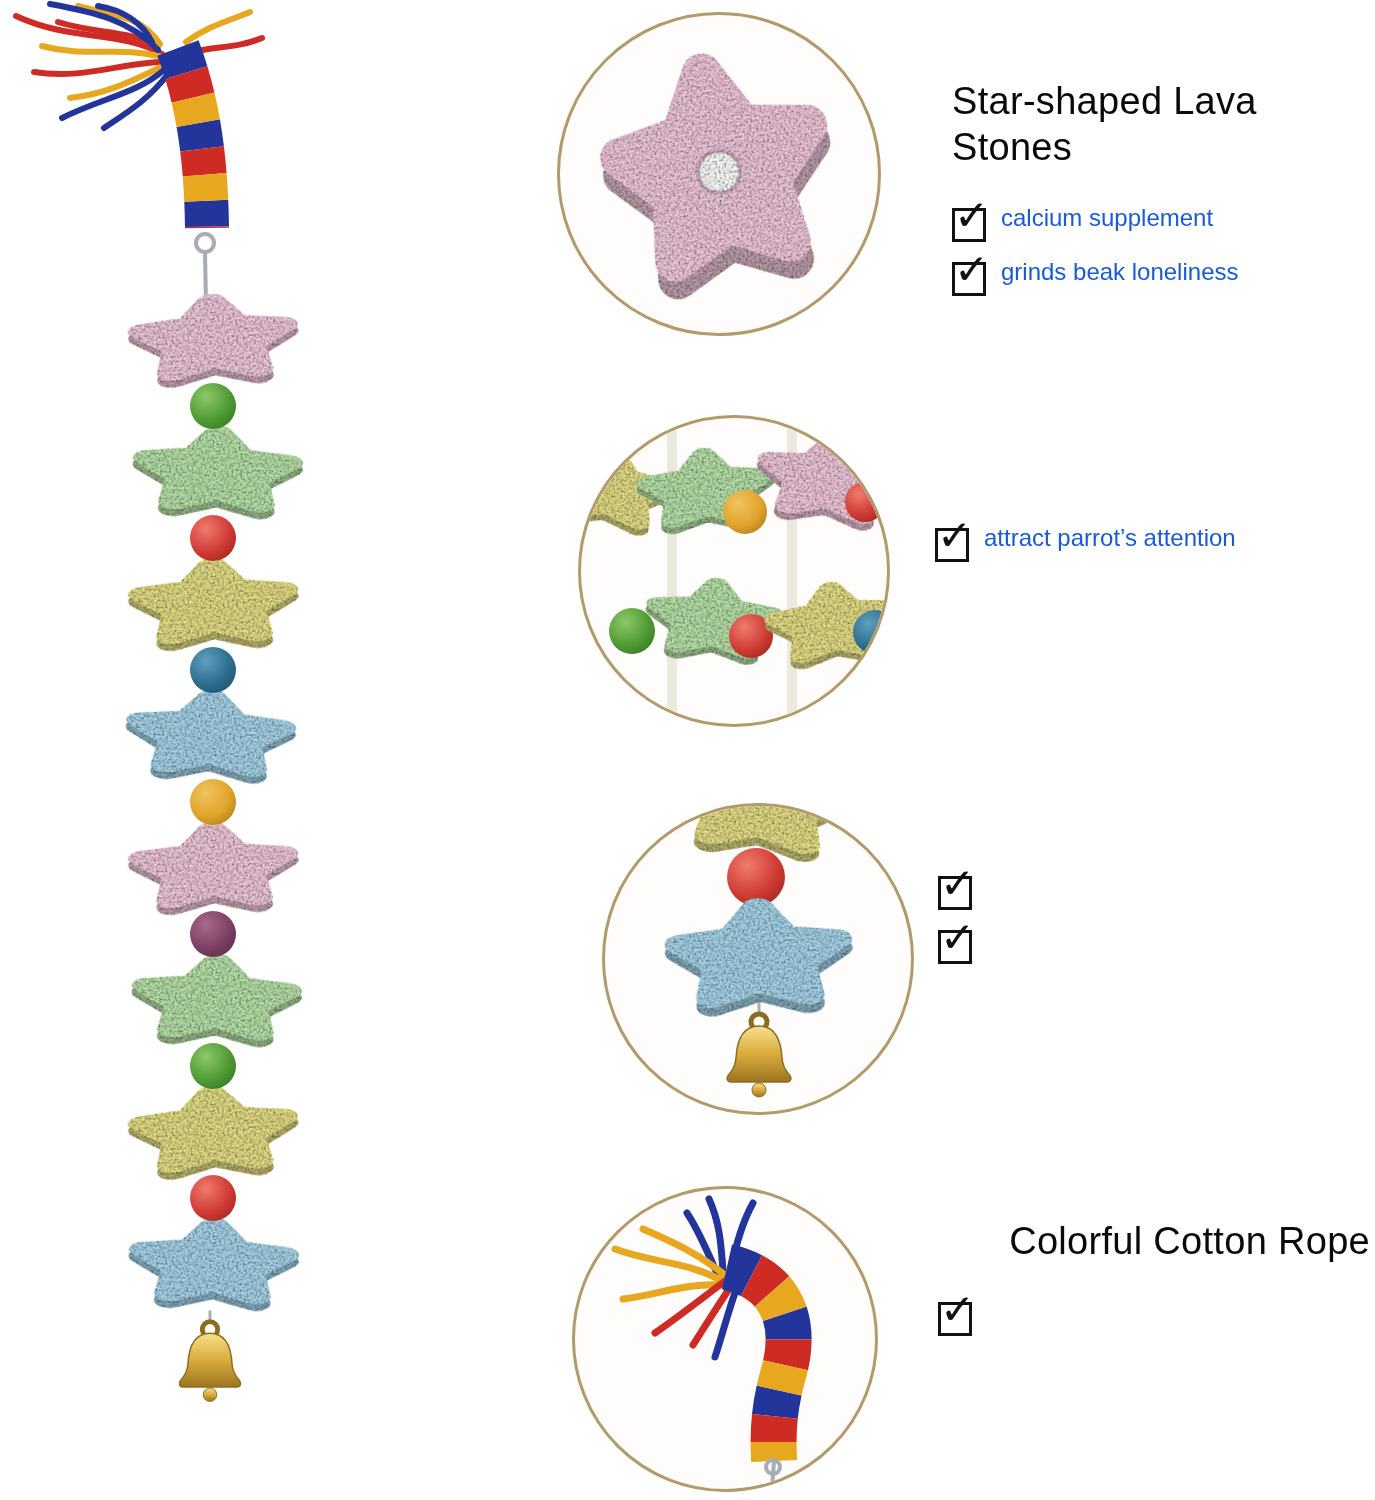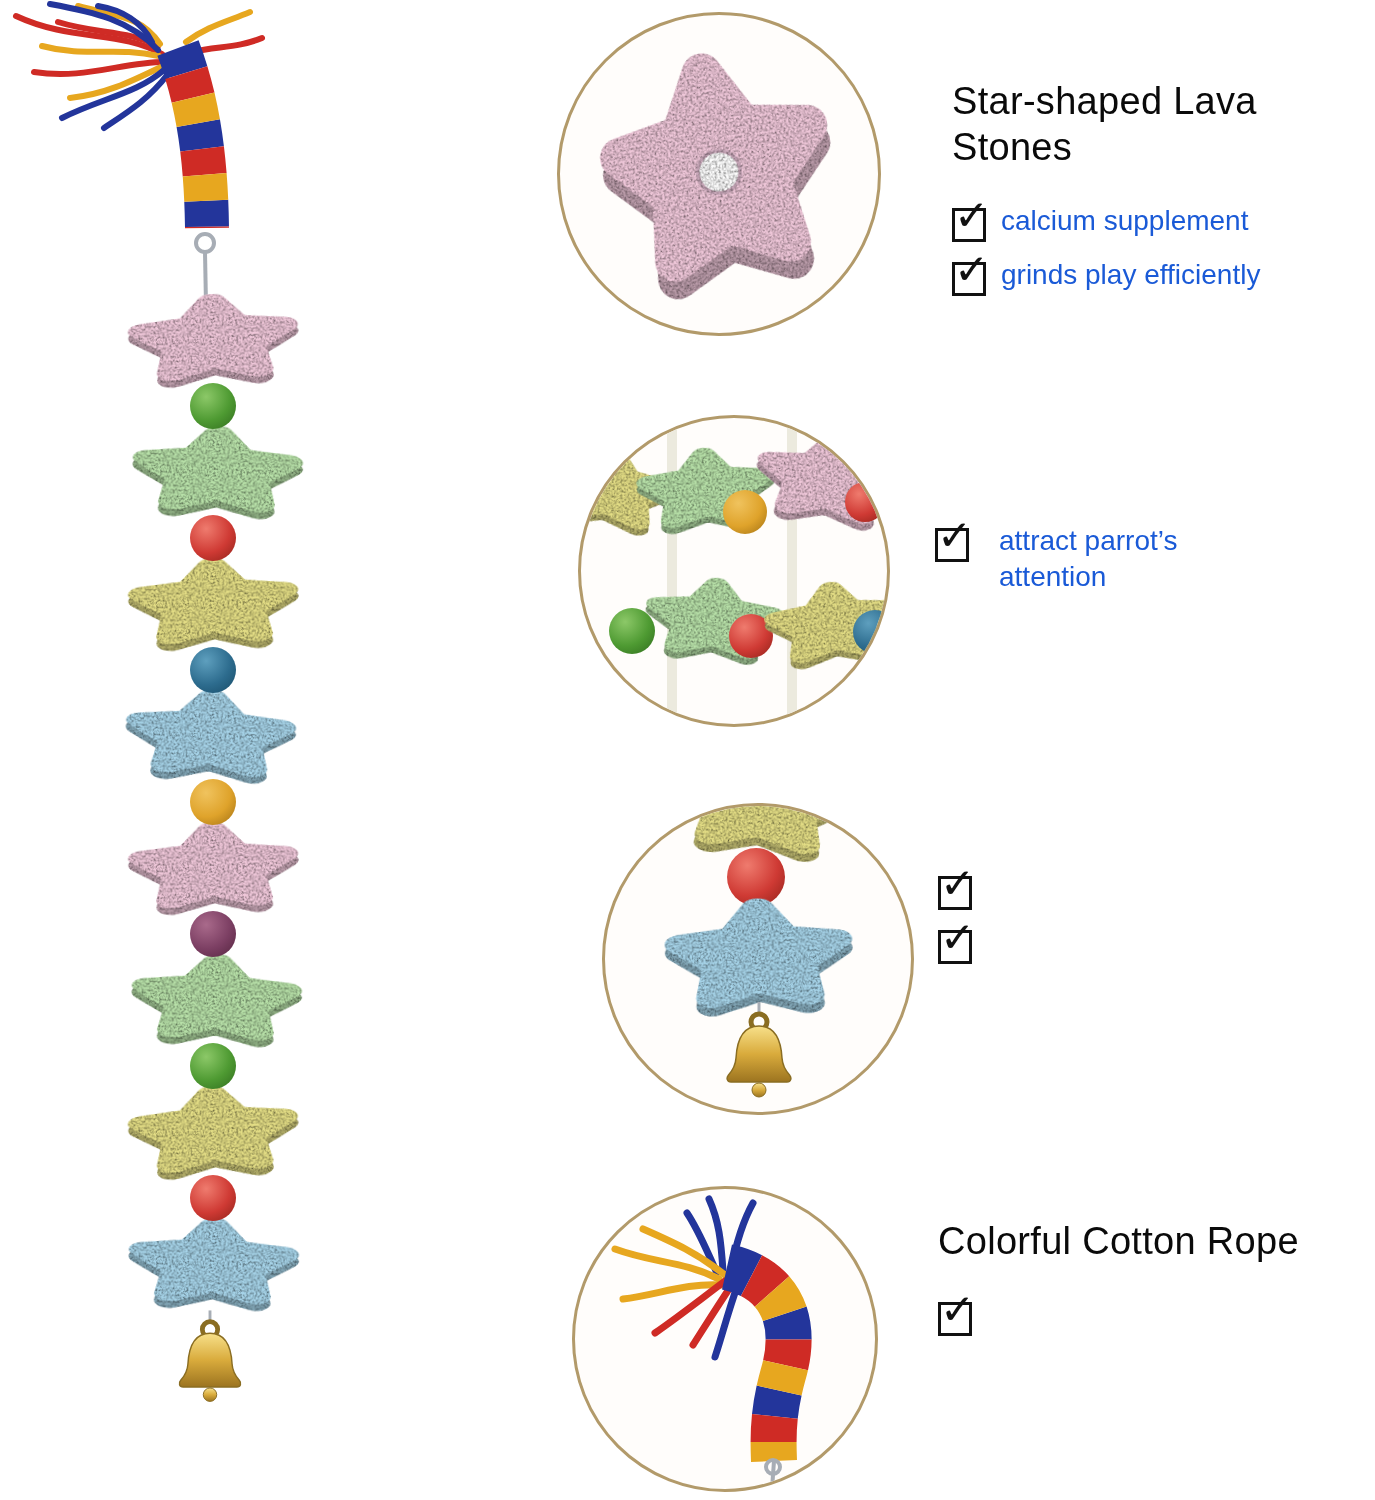--- a/index.html
+++ b/index.html
@@ -55,30 +55,30 @@
   .band-blue  {stroke:var(--rope-blue, #23359b);}
   .band-red   {stroke:var(--rope-red,  #cf2b25);}
   .band-yellow{stroke:var(--rope-yellow,#e7a71f);}
   .wire{stroke:var(--metal-wire,#a7adb5);}
 
   
   .ftext{position:absolute;width:432px;}
   #text1{left:952px;top:78px;}
   #text2{left:935px;top:490px;}
   #text3{left:938px;top:838px;}
-  #text4{left:938px;top:1218px;}
+  #text4{left:938px;top:1218px;text-align:right;}
   .ftitle{margin:0;font-size:38px;font-weight:400;line-height:46px;
           color:var(--heading-text,#0a0a0a);letter-spacing:.3px;}
   .fitem{display:flex;gap:15px;align-items:flex-start;margin-top:15px;}
   .ftext .fitem:first-of-type{margin-top:33px;}
   .checkbox{flex:0 0 auto;width:28px;height:28px;border:3px solid #111;position:relative;margin-top:5px;}
   .tick{position:absolute;left:-1px;top:-16px;font-size:42px;line-height:1;color:#111;
         font-weight:700;font-family:"DejaVu Sans",sans-serif;}
-  .fitem-text{color:var(--accent-text,#1a5ad7);font-size:28px;line-height:1.28;}
-  #text2 .fitem-text{max-width:258px;margin-left:15px;}
+  .fitem-text{color:var(--accent-text,#1a5ad7);font-size:24px;line-height:1.28;}
+  #text2 .fitem-text{max-width:258px;}
   #text3 .fitem-text{max-width:312px;}
   #text4 .fitem-text{max-width:348px;}
 </style>
 </head>
 <body>
 
 <svg width="0" height="0" style="position:absolute" aria-hidden="true">
   <defs>
     <polygon id="star" points="50,10 62.3,33 88,37.6 70,56.5 73.5,82.4 50,71 26.5,82.4 30,56.5 12,37.6 37.7,33" fill="currentColor" stroke="currentColor" stroke-width="16" stroke-linejoin="round"></polygon>
     <filter id="stonetex" x="-10%" y="-10%" width="120%" height="120%">
@@ -259,21 +259,21 @@
     <div class="fitem">
       <span class="checkbox">
           <span class="tick">✓</span>
         </span>
       <span class="fitem-text">calcium supplement</span>
     </div>
     <div class="fitem">
       <span class="checkbox">
           <span class="tick">✓</span>
         </span>
-      <span class="fitem-text">grinds play efficiently</span>
+      <span class="fitem-text">grinds beak loneliness</span>
     </div>
   </div>
 
   <div class="ftext" id="text2">
     <div class="fitem">
       <span class="checkbox">
           <span class="tick">✓</span>
         </span>
       <span class="fitem-text">attract parrot’s attention</span>
     </div>

